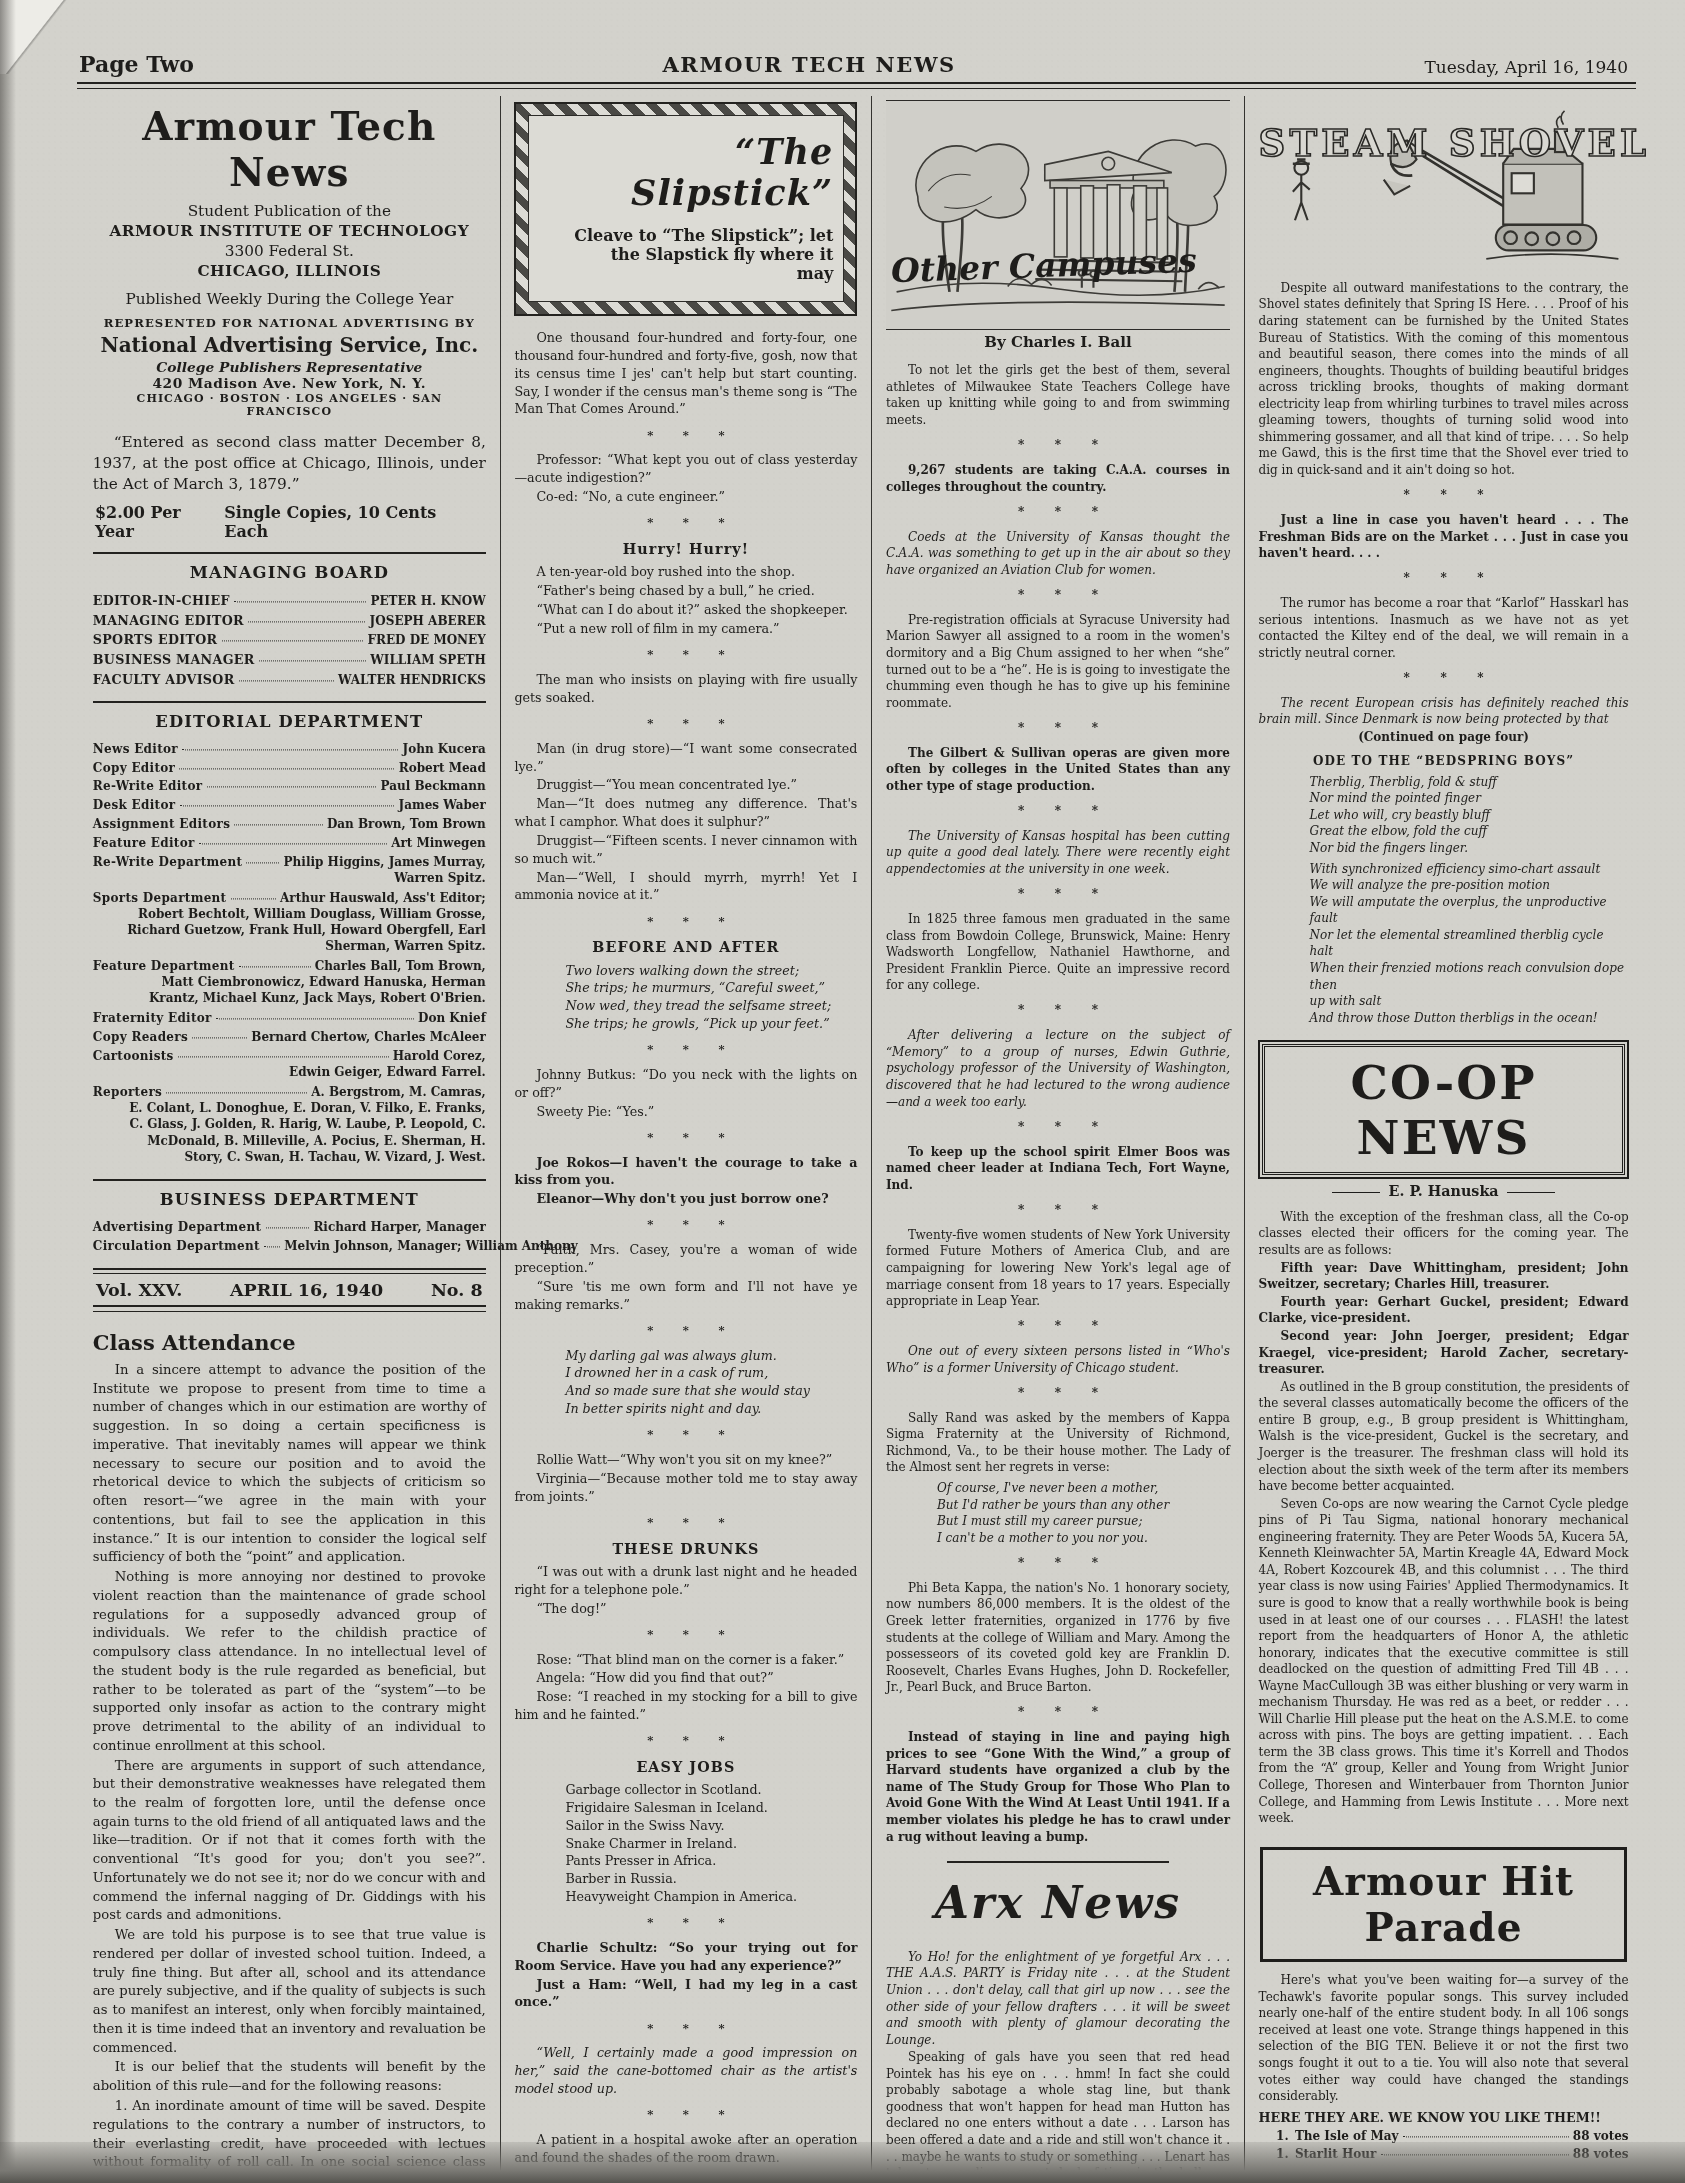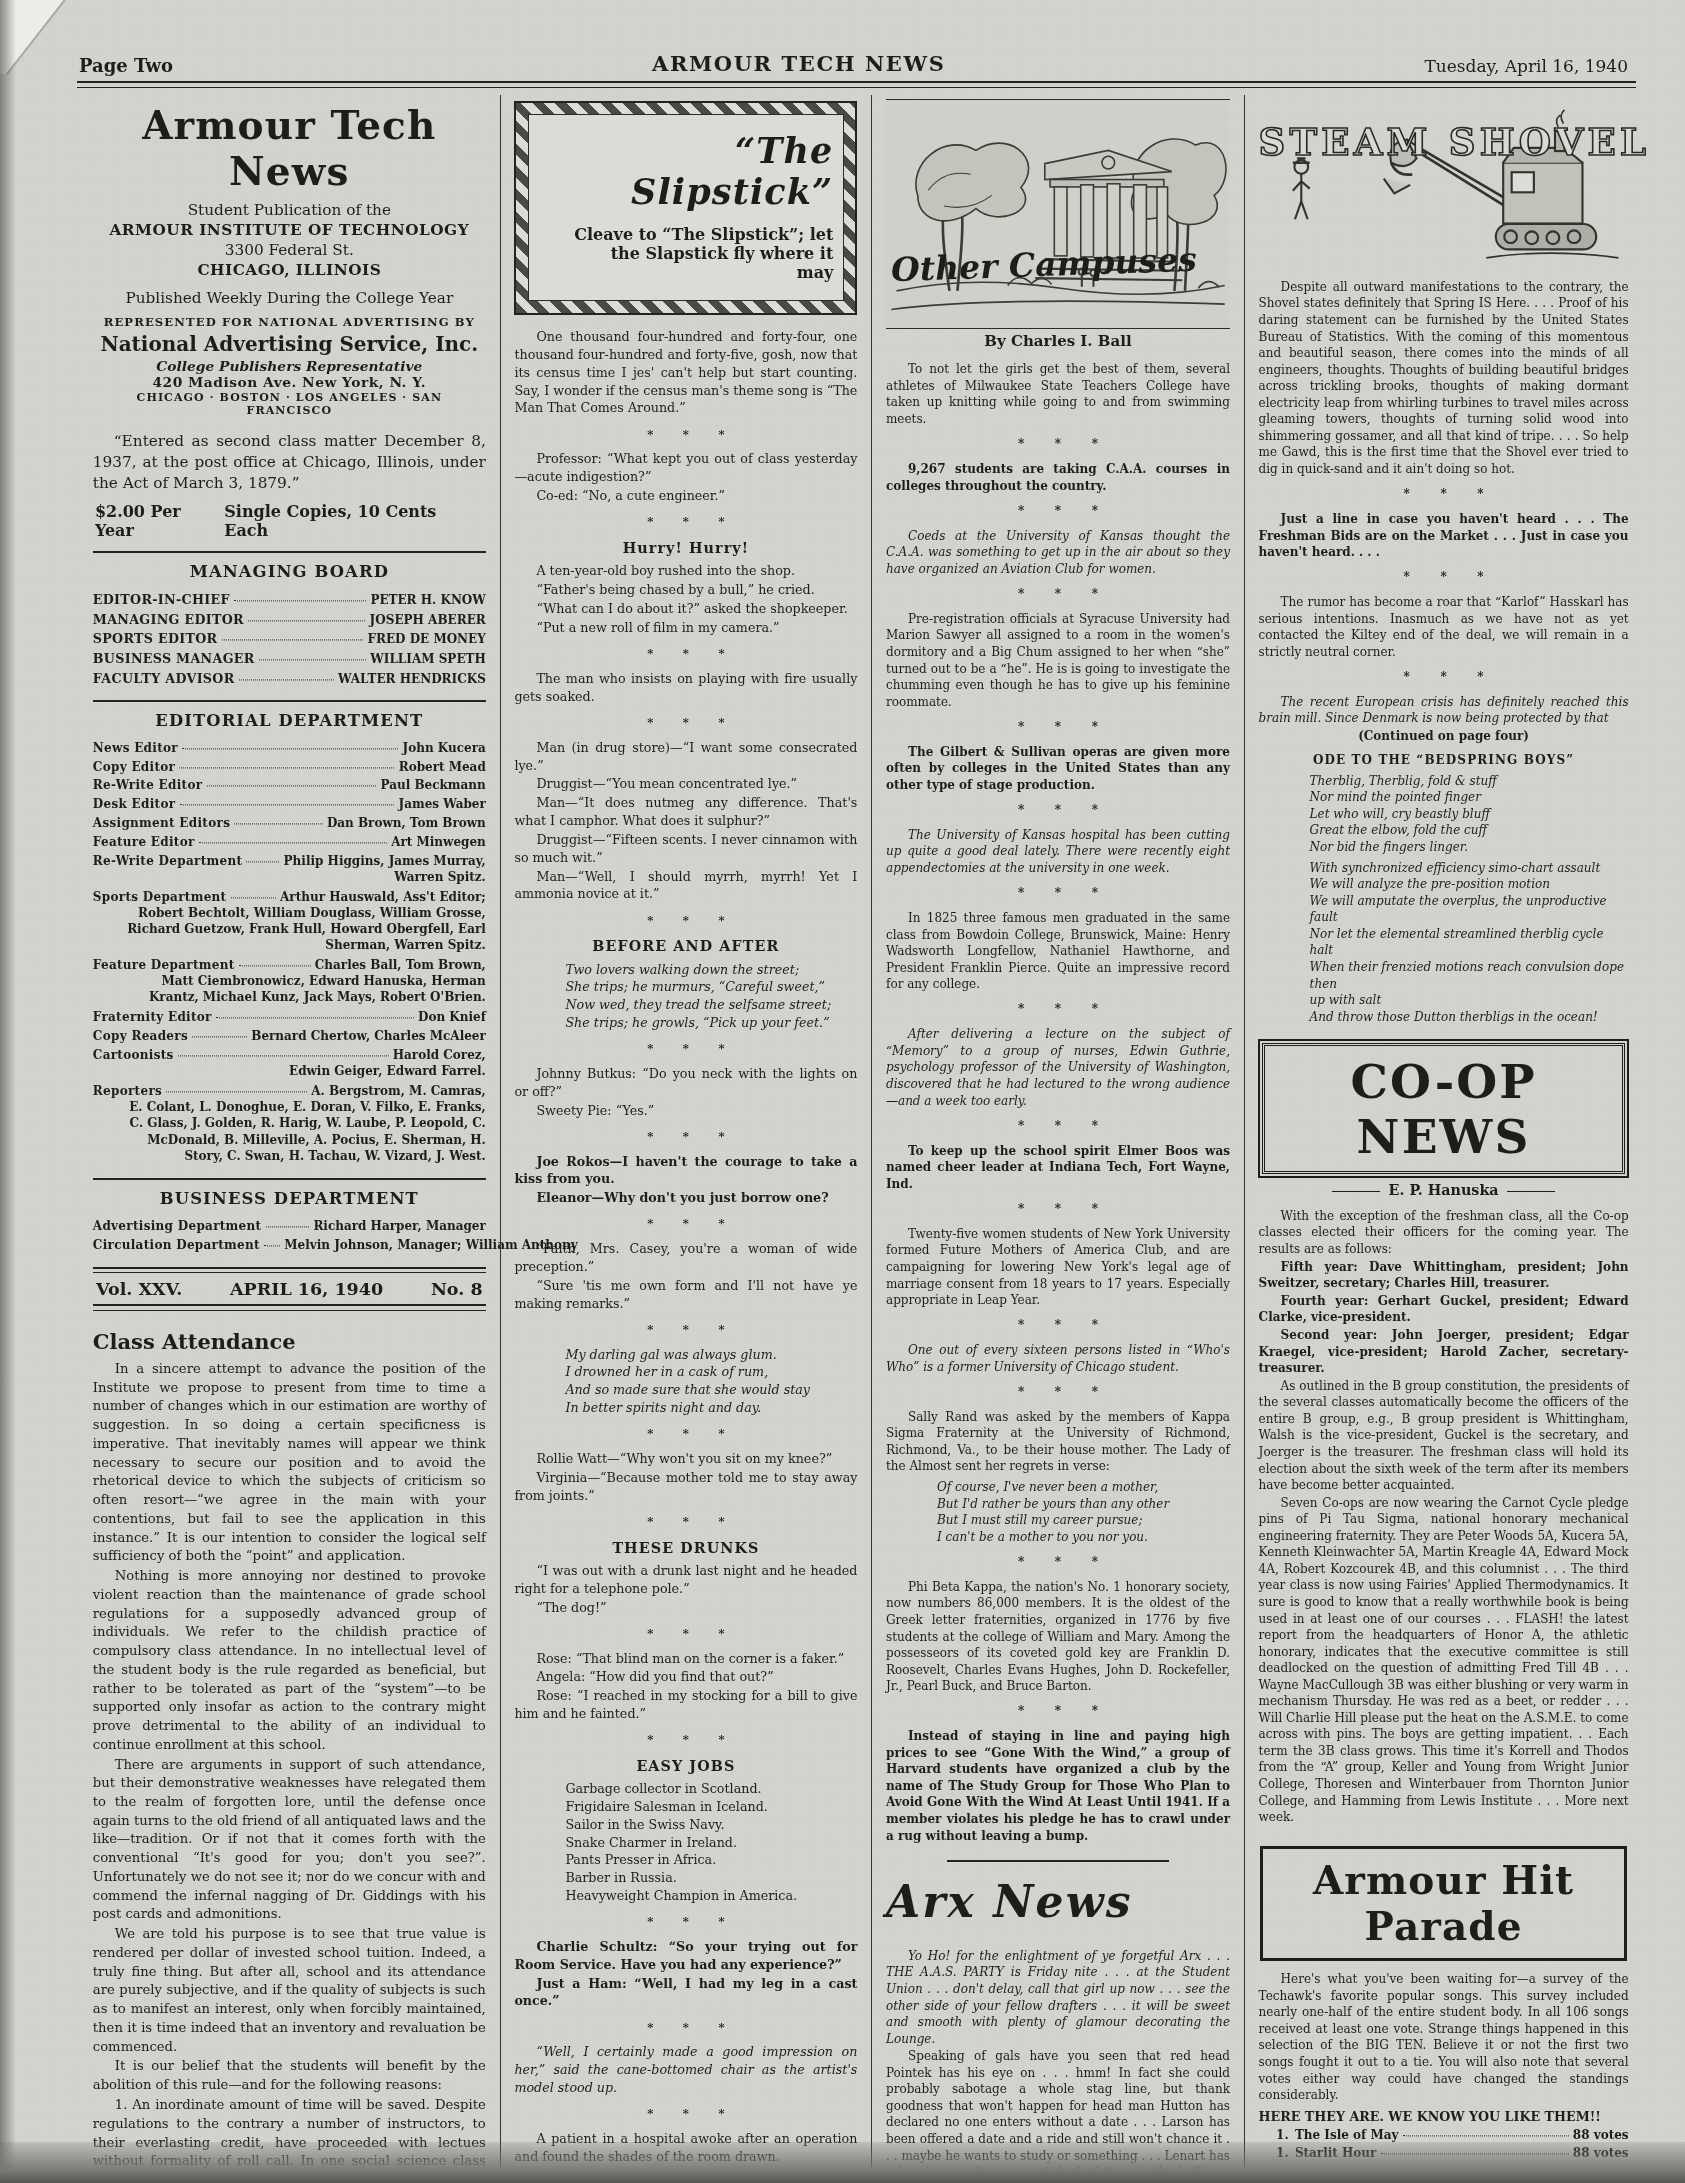--- a/index.html
+++ b/index.html
@@ -10,21 +10,21 @@
                      radial-gradient(rgba(40,38,35,.05) 0.5px,transparent 0.6px);
     background-size:5.8px 5.8px,3.7px 3.7px;
     font-family:"DejaVu Serif","Liberation Serif",serif;
     color:#1e1d1b;
   }
   .scan-left{position:absolute;left:0;top:0;bottom:0;width:16px;background:linear-gradient(90deg,rgba(60,58,55,.55),rgba(60,58,55,0));}
   .scan-bottom{position:absolute;left:0;right:0;bottom:0;height:41px;background:linear-gradient(rgba(80,78,74,.15),#7a7974 70%,#55544f);}
   .fold{position:absolute;top:0;left:0;width:79px;height:74px;background:linear-gradient(128deg,#edece7 0 46%,rgba(0,0,0,.25) 47%,transparent 49%);}
 
   .pageheader{display:flex;justify-content:space-between;align-items:flex-end;padding:51px 58px 5.3px 79px;}
-  .ph-left{font-weight:bold;font-size:18px;}
+  .ph-left{font-weight:bold;font-size:22px;}
   .ph-center{font-weight:bold;font-size:21px;letter-spacing:1.6px;}
   .ph-right{font-size:17px;}
   .rule-double{margin:0 50px 0 77px;border-top:2.6px solid #23221f;border-bottom:1.6px solid #23221f;height:3.7px;}
 
   .cols{display:flex;align-items:stretch;margin:7.4px 32px 0 79px;}
   .col{padding:3.2px 13.8px 21px 13.8px;min-height:2011px;}
   .col + .col{border-left:1.6px solid #34332f;}
   .col1{width:393px;}
   .col2{width:343px;}
   .col3{width:344px;}
@@ -76,21 +76,21 @@
   .slip-tag2{font-size:16px;font-weight:bold;margin-left:37px;}
 
   
   .campus-art{border:1.6px solid #2c2b28;border-left:none;border-right:none;position:relative;margin-bottom:3.2px;}
   .campus-art svg{display:block;width:100%;height:228px;}
   .oc-title{position:absolute;left:5.3px;bottom:44px;font-style:italic;font-size:33px;font-weight:bold;transform:rotate(-2deg);}
   .oc-byline{text-align:center;font-weight:bold;font-size:15px;margin:2.1px 0 11.6px;}
 
   
   .arx-rule{width:222px;margin:16px auto 4.2px;border-top:2.1px solid #23221f;}
-  .arx-title{text-align:left;font-size:44px;font-style:italic;font-weight:bold;margin:13.8px 0 21px;letter-spacing:2.1px;}
+  .arx-title{text-align:center;font-size:44px;font-style:italic;font-weight:bold;margin:13.8px 0 21px;letter-spacing:2.1px;}
 
   
   .steam-head{position:relative;height:175px;margin-bottom:5.3px;}
   .steam-title{position:absolute;left:0;top:21px;font-size:37px;font-weight:bold;letter-spacing:4.2px;color:#d9d8d2;-webkit-text-stroke:1.6px #2a2926;text-stroke:1.6px #2a2926;z-index:2;white-space:nowrap;}
   .steam-head svg{position:absolute;right:0;top:0;height:175px;width:100%;}
 
   
   .coop-box{border:3.2px double #1e1d1b;outline:2.1px solid #1e1d1b;outline-offset:2.1px;margin:18px 3.2px 8.5px;text-align:center;padding:7.4px 0;}
   .coop-title{font-size:47px;font-weight:bold;letter-spacing:2.1px;}
   .coop-byline{text-align:center;font-weight:bold;font-size:14.3px;margin:8.5px 0 9.5px;}

